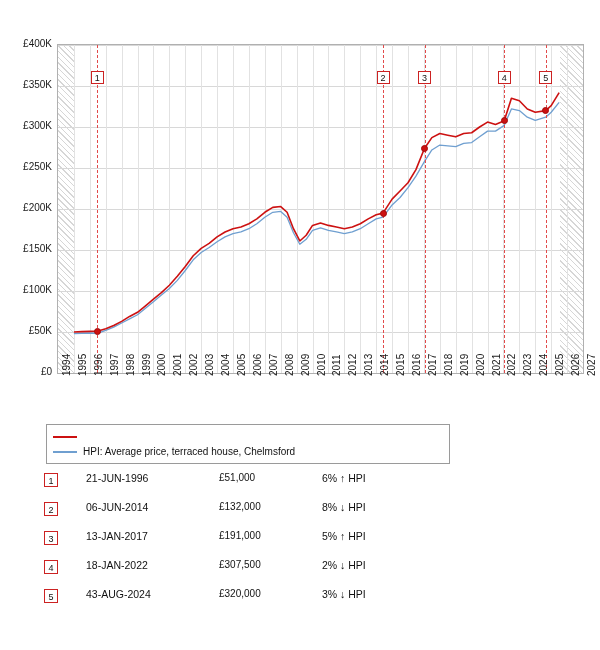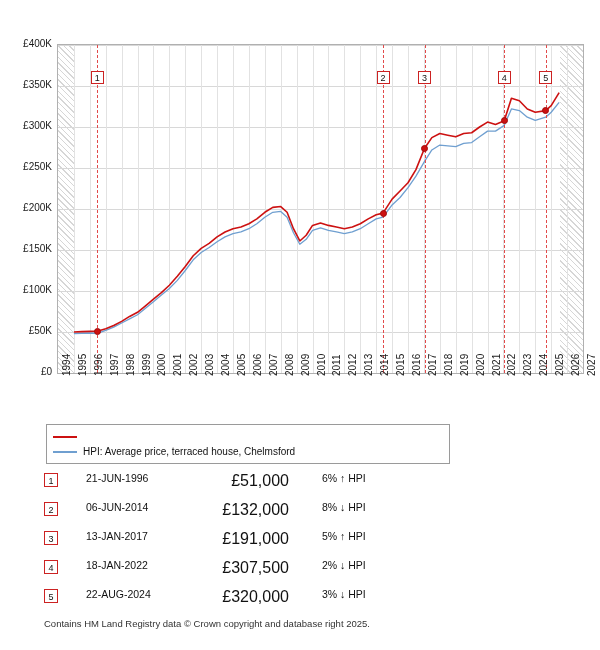--- a/index.html
+++ b/index.html
@@ -177,22 +177,22 @@
     position: absolute;
     left: 42px;
     top: 2px;
     font-size: 10.5px;
   }
   .sales-price {
     position: absolute;
     left: 175px;
     top: 2px;
     width: 70px;
-    text-align: right;
-    font-size: 16px;
+    text-align: left;
+    font-size: 10px;
   }
   .sales-delta {
     position: absolute;
     left: 278px;
     top: 2px;
     font-size: 10.5px;
   }
   
   .footer {
     position: absolute;
@@ -356,23 +356,22 @@
         <span class="sales-delta">5% ↑ HPI</span>
       </div>
       <div class="sales-row">
         <span class="sales-num">4</span>
         <span class="sales-date">18-JAN-2022</span>
         <span class="sales-price">£307,500</span>
         <span class="sales-delta">2% ↓ HPI</span>
       </div>
       <div class="sales-row">
         <span class="sales-num">5</span>
-        <span class="sales-date">22-AUG-2024</span>
+        <span class="sales-date">43-AUG-2024</span>
         <span class="sales-price">£320,000</span>
         <span class="sales-delta">3% ↓ HPI</span>
       </div>
     </div>
 
   <div class="footer">
-    <div>Contains HM Land Registry data © Crown copyright and database right 2025.</div>
   </div>
 
 </div>
 
 </body></html>

